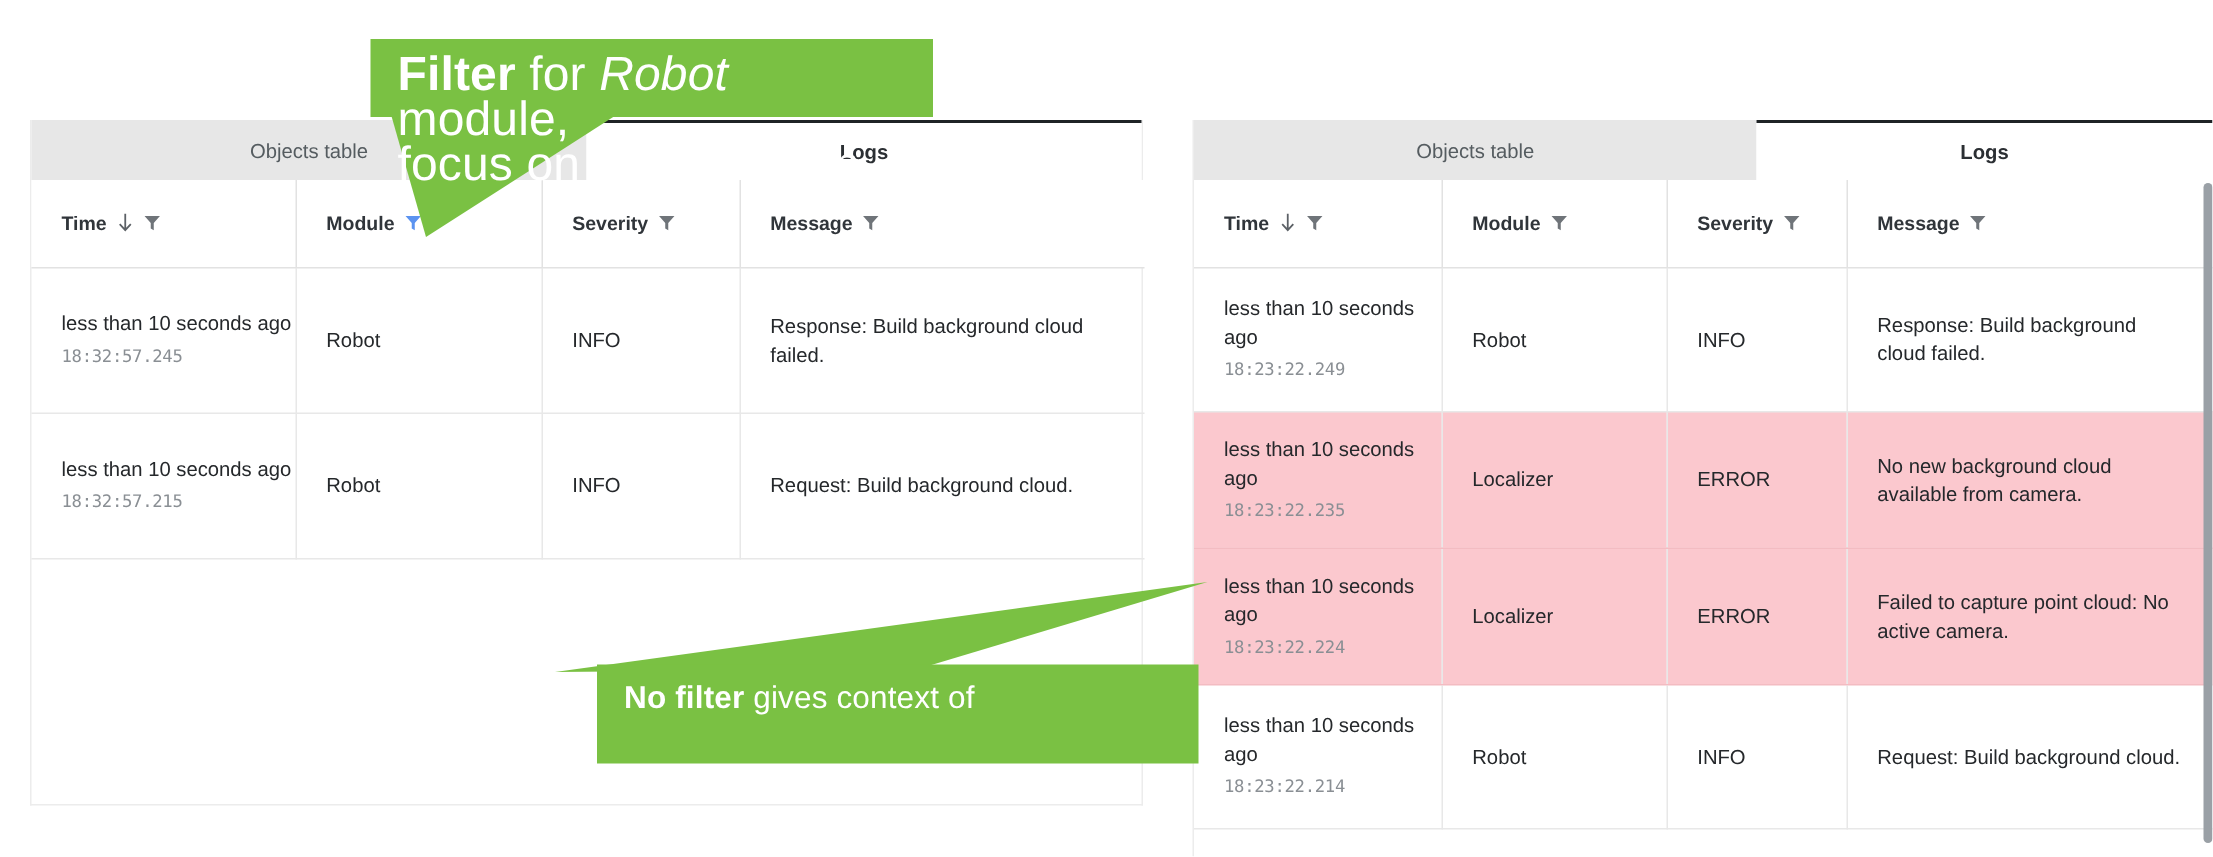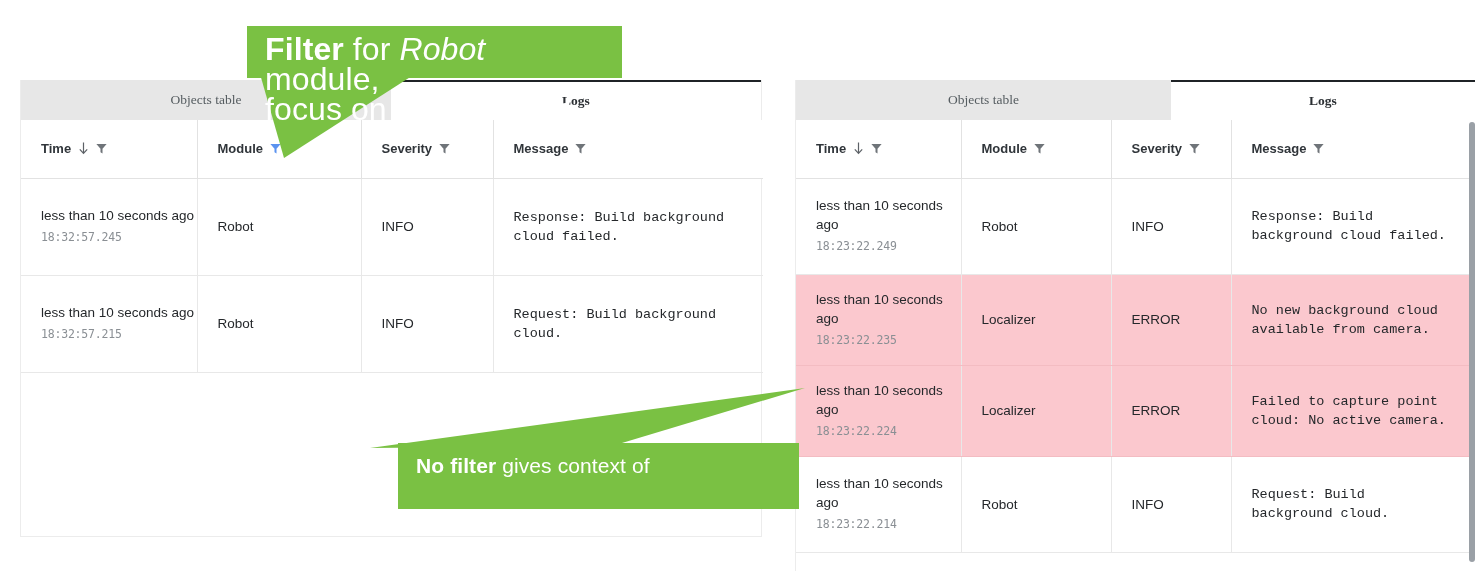--- a/index.html
+++ b/index.html
@@ -21,21 +21,20 @@
     position: absolute;
     background: #ffffff;
     box-sizing: border-box;
   }
 
   
   .tabs {
     display: flex;
     height: 40px;
     box-sizing: border-box;
-    font-family: Liberation Serif, serif;
   }
   .tab {
     flex: 1 1 0;
     display: flex;
     align-items: center;
     justify-content: center;
     font-size: 13.5px;
     color: #555c60;
     background: #e7e7e7;
     box-sizing: border-box;
@@ -73,21 +72,21 @@
   .tbl td {
     padding: 0 0 0 20px;
     vertical-align: middle;
     border-bottom: 1px solid #e8e8e8;
     border-right: 1px solid #e8e8e8;
     color: #25282b;
     font-size: 13.5px;
     line-height: 19px;
     box-sizing: border-box;
   }
-  .tbl td:last-child { border-right: none; font-family: Liberation Mono, monospace; }
+  .tbl td:last-child { border-right: none; }
   .tbl tr.err td { background: #fbc8ce; border-bottom-color: #f3bcc2; }
 
   .cell-pad { padding-top: 14px; padding-bottom: 14px; }
   .ago { display: block; }
   .stamp {
     display: block;
     color: #8a8f94;
     font-family: "DejaVu Sans Mono", monospace;
     font-size: 11.5px;
     letter-spacing: -0.2px;

